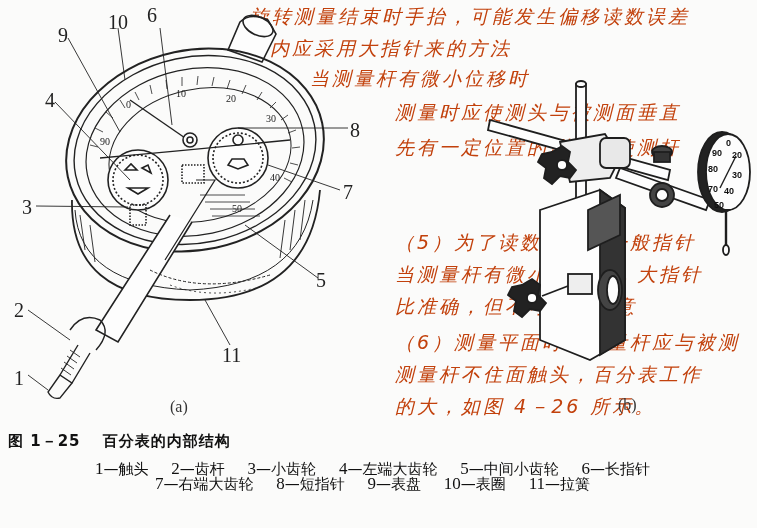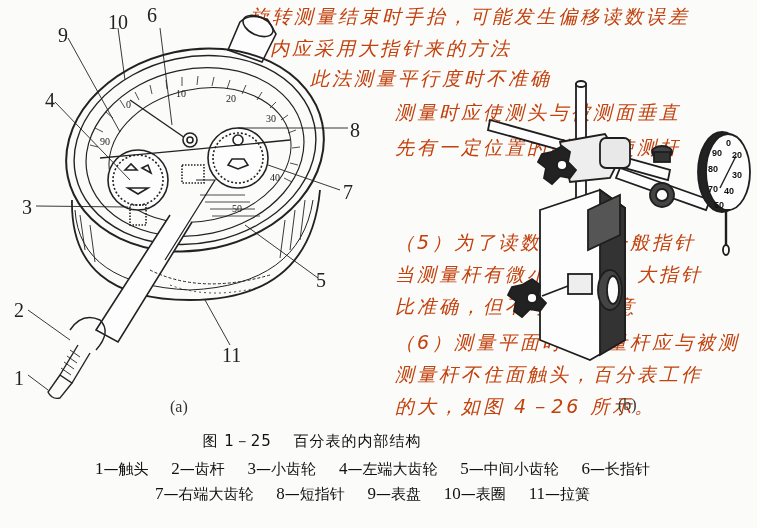--- a/index.html
+++ b/index.html
@@ -3,33 +3,33 @@
 <meta charset="utf-8">
 <style>
   html,body{margin:0;padding:0;}
   body{width:757px;height:528px;background:#fbfbfa;position:relative;overflow:hidden;font-family:"DejaVu Serif",serif;color:#1a1a1a;}
   .bleed{position:absolute;left:0;top:0;width:757px;height:420px;pointer-events:none;}
   .bleed div{position:absolute;font-family:"DejaVu Sans",sans-serif;font-size:19px;color:#c2410c;white-space:nowrap;letter-spacing:3px;font-style:italic;}
   #fig-a{position:absolute;left:0;top:0;width:470px;height:430px;}
   #fig-b{position:absolute;left:470px;top:60px;width:287px;height:370px;}
   .callout{position:absolute;font-family:"Liberation Serif",serif;font-size:20px;color:#222;line-height:1;}
   .sub{position:absolute;font-family:"Liberation Serif",serif;font-size:16px;color:#333;}
-  .caption{position:absolute;left:0;width:624px;top:432px;text-align:center;font-family:"DejaVu Sans",sans-serif;font-weight:normal;font-size:15px;color:#111;letter-spacing:1px;}
+  .caption{position:absolute;left:0;width:624px;top:432px;font-family:"DejaVu Sans",sans-serif;font-weight:bold;font-size:15px;color:#111;letter-spacing:1px;}
   .caption span{margin:0 8px;}
   .legend{position:absolute;left:0;width:745px;text-align:center;font-family:"DejaVu Sans",sans-serif;font-size:15px;color:#111;}
   .legend .item{display:inline-block;margin:0 9px;}
   .legend .num{font-family:"Liberation Serif",serif;font-size:17px;}
 </style>
 </head>
 <body>
 
 <div class="bleed">
   <div style="left:250px;top:4px">旋转测量结束时手抬，可能发生偏移读数误差</div>
   <div style="left:270px;top:36px">内应采用大指针来的方法</div>
-  <div style="left:310px;top:66px">此法测量平行度时不准确</div>
+  <div style="left:310px;top:66px">当测量杆有微小位移时</div>
   <div style="left:395px;top:100px">测量时应使测头与被测面垂直</div>
   <div style="left:395px;top:135px">先有一定位置的测力，使测杆</div>
   <div style="left:395px;top:230px">（5）为了读数方便，一般指针</div>
   <div style="left:395px;top:262px">当测量杆有微小位移时，大指针</div>
   <div style="left:395px;top:294px">比准确，但不可分散注意</div>
   <div style="left:395px;top:330px">（6）测量平面时，测量杆应与被测</div>
   <div style="left:395px;top:362px">测量杆不住面触头，百分表工作</div>
   <div style="left:395px;top:394px">的大，如图 4－26 所示。</div>
 </div>
 
@@ -216,19 +216,19 @@
 </div>
 
 <div class="legend" style="top:459px">
   <span class="item"><span class="num">1</span><span>—</span><span>触头</span></span>
   <span class="item"><span class="num">2</span><span>—</span><span>齿杆</span></span>
   <span class="item"><span class="num">3</span><span>—</span><span>小齿轮</span></span>
   <span class="item"><span class="num">4</span><span>—</span><span>左端大齿轮</span></span>
   <span class="item"><span class="num">5</span><span>—</span><span>中间小齿轮</span></span>
   <span class="item"><span class="num">6</span><span>—</span><span>长指针</span></span>
 </div>
-<div class="legend" style="top:484px">
+<div class="legend" style="top:474px">
   <span class="item"><span class="num">7</span><span>—</span><span>右端大齿轮</span></span>
   <span class="item"><span class="num">8</span><span>—</span><span>短指针</span></span>
   <span class="item"><span class="num">9</span><span>—</span><span>表盘</span></span>
   <span class="item"><span class="num">10</span><span>—</span><span>表圈</span></span>
   <span class="item"><span class="num">11</span><span>—</span><span>拉簧</span></span>
 </div>
 
 </body></html>

